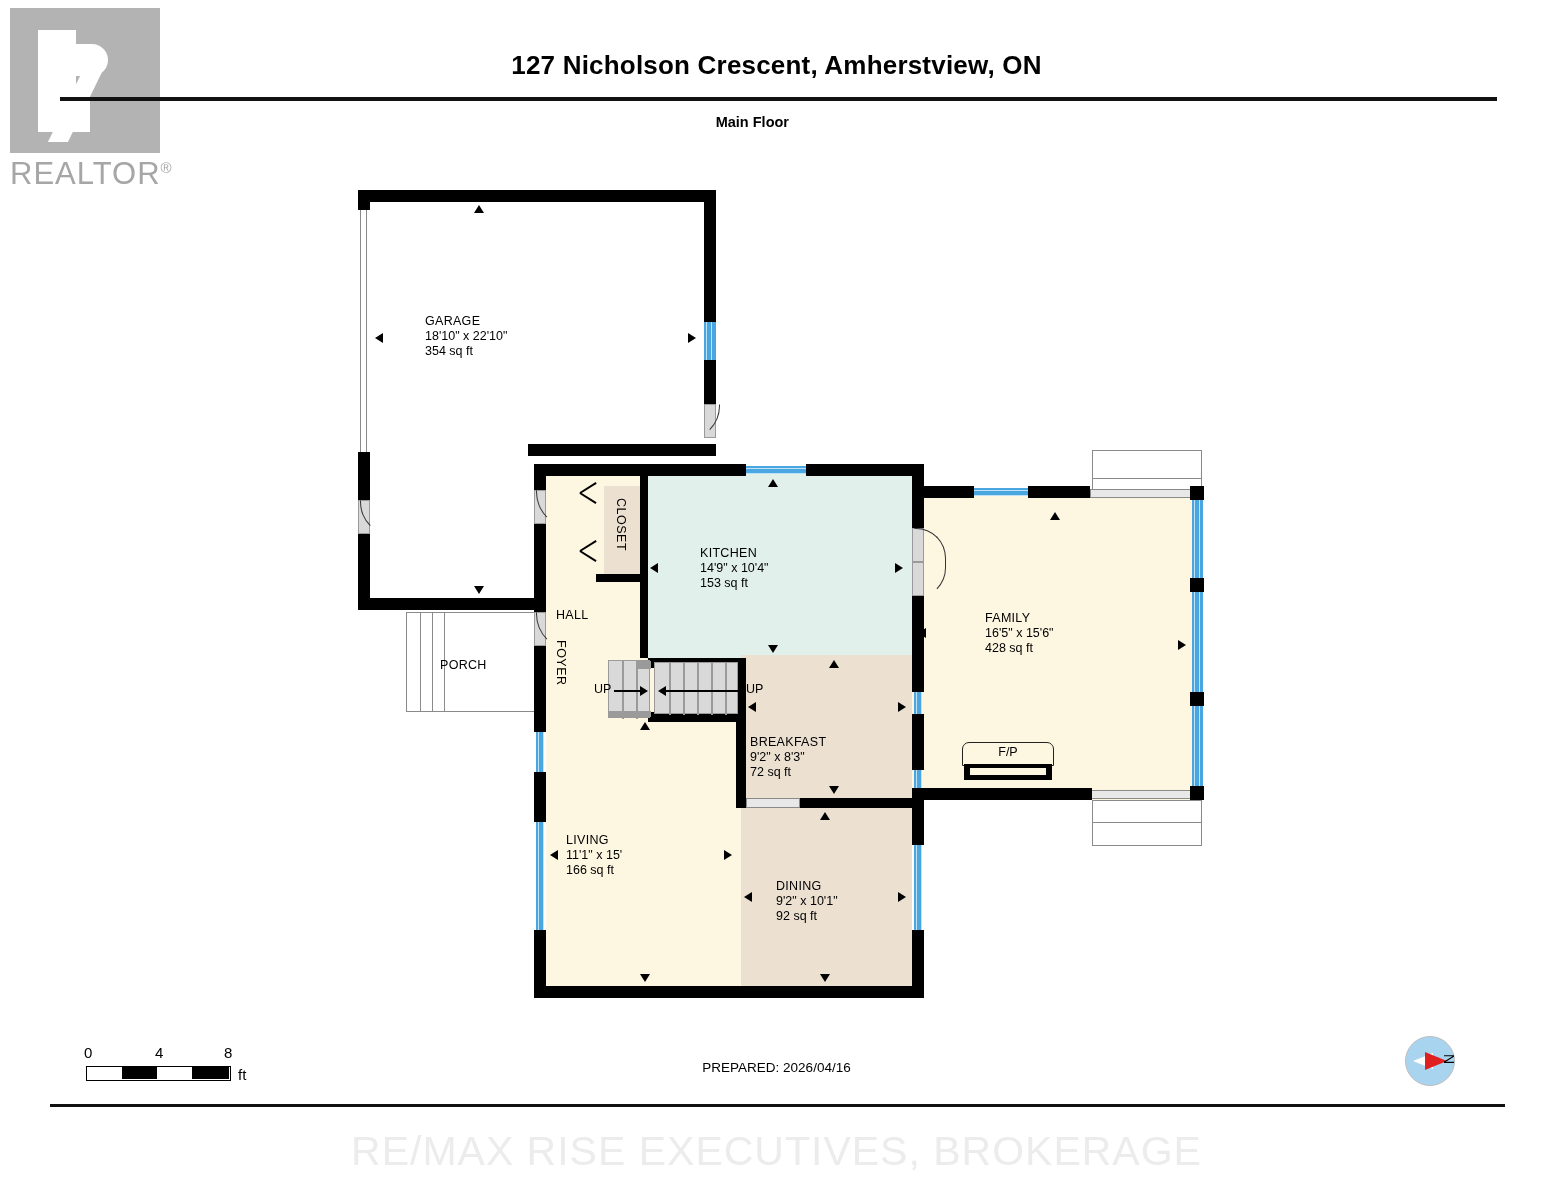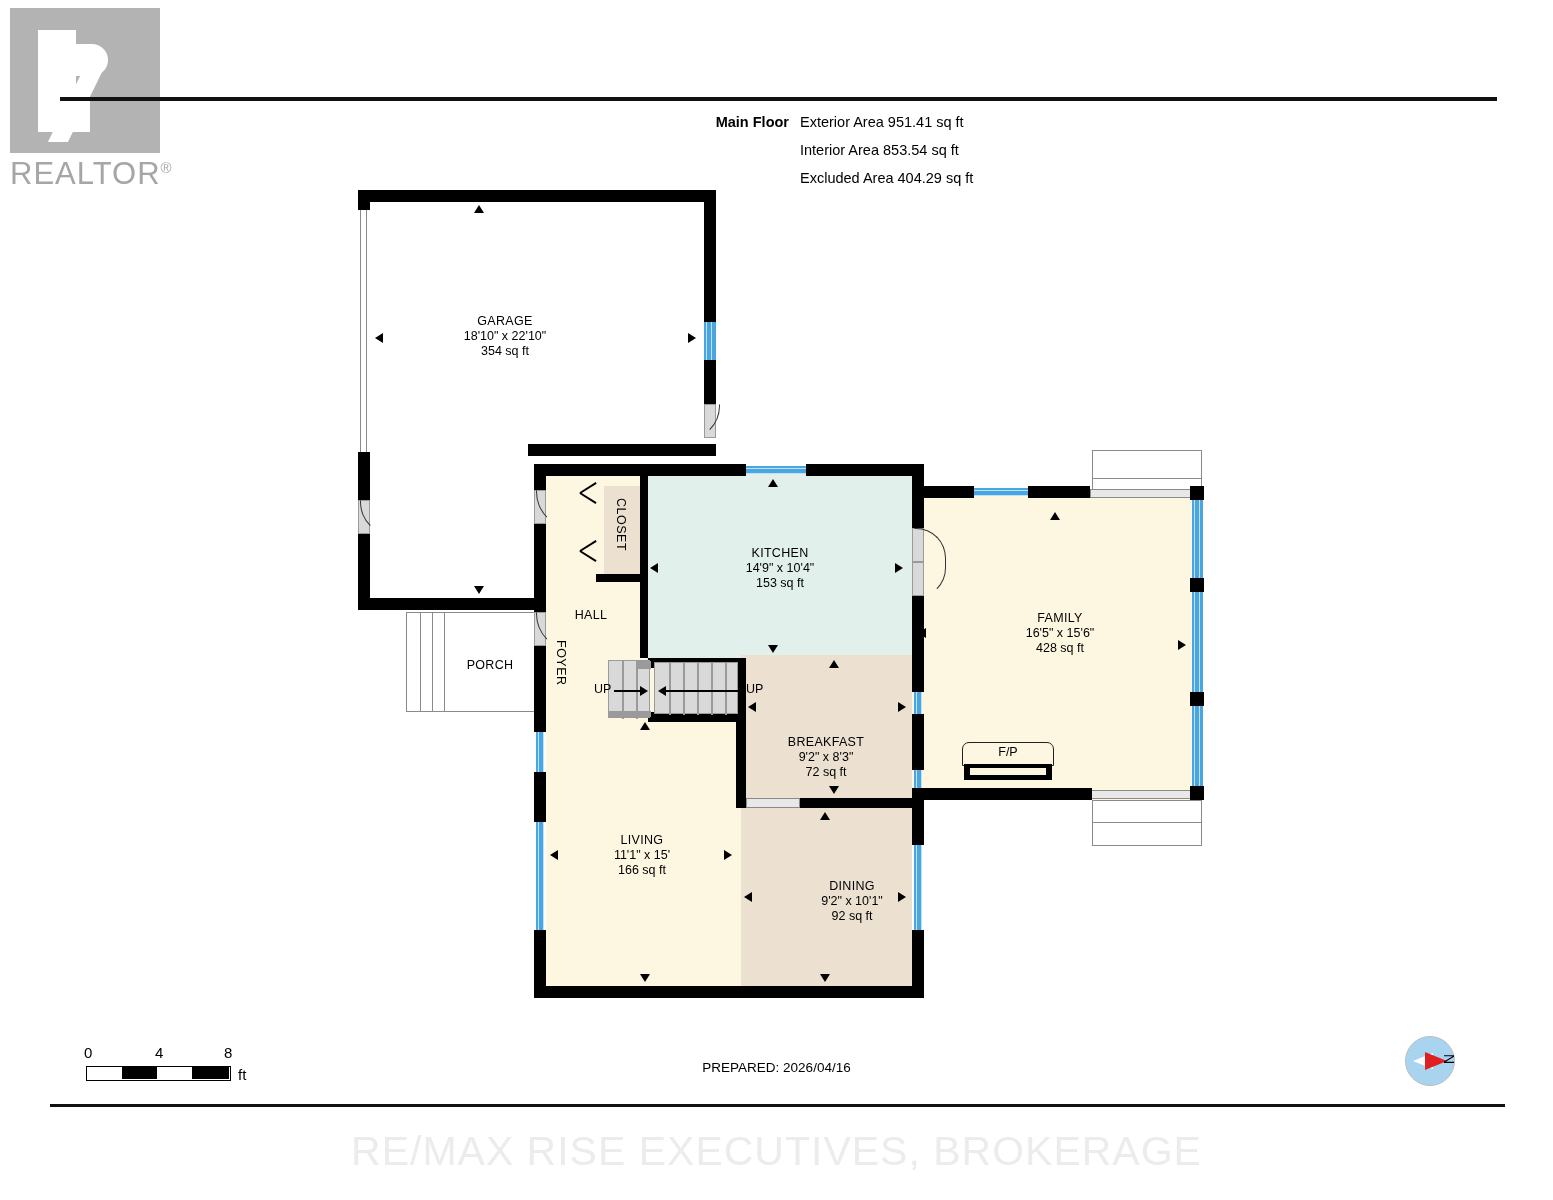--- a/index.html
+++ b/index.html
@@ -38,21 +38,21 @@
 
   
   #plan{position:absolute;left:0;top:0;width:1553px;height:1030px;}
 
   .wall{position:absolute;background:#000;}
   .room{position:absolute;}
   .excl{position:absolute;background:#ffffff;border:1px solid #8a8a8a;box-sizing:border-box;}
   .win{position:absolute;background:#49a6e0;}
   .win.h{background:repeating-linear-gradient(to bottom,#49a6e0 0 2px,#bfe2f6 2px 3px,#49a6e0 3px 5px);}
   .win.v{background:repeating-linear-gradient(to right,#49a6e0 0 2px,#bfe2f6 2px 3px,#49a6e0 3px 5px);}
-  .label{position:absolute;text-align:center;font-size:12.5px;line-height:15px;white-space:nowrap;}
+  .label{position:absolute;text-align:left;font-size:12.5px;line-height:15px;white-space:nowrap;}
   .label .nm{font-size:12.5px;letter-spacing:0.3px;}
   .label .dim{font-size:12.5px;}
   .label .sf{font-size:12.5px;}
   .vlabel{position:absolute;font-size:12.5px;letter-spacing:0.5px;
      transform:rotate(90deg);transform-origin:left top;white-space:nowrap;}
   .arrow{position:absolute;width:0;height:0;}
   .ar-u{border-left:5px solid transparent;border-right:5px solid transparent;border-bottom:8px solid #000;}
   .ar-d{border-left:5px solid transparent;border-right:5px solid transparent;border-top:8px solid #000;}
   .ar-l{border-top:5px solid transparent;border-bottom:5px solid transparent;border-right:8px solid #000;}
   .ar-r{border-top:5px solid transparent;border-bottom:5px solid transparent;border-left:8px solid #000;}
@@ -111,29 +111,25 @@
     <div class="rbox">
       <div class="r-stem"></div>
       <div class="r-gap"></div>
       <div class="r-bowl-outer"></div>
       <div class="r-bowl-inner"></div>
       <div class="r-leg"></div>
     </div>
     <div class="r-word"><span>REALTOR</span><span class="r-reg">®</span></div>
   </div>
 
+  <div id="page-title">127 Nicholson Crescent, Amherstview, ON</div>
   <div id="title-rule"></div>
 
   <div id="summary">
     <div class="lbl">Main Floor</div>
-    <div class="vals">
-      <div>Exterior Area 951.41 sq ft</div>
-      <div>Interior Area 853.54 sq ft</div>
-      <div>Excluded Area 404.29 sq ft</div>
-    </div>
   </div>
 
   <div id="plan">
 
     <div class="room excl" style="left:360px;top:192px;width:356px;height:418px;border:none;background:#ffffff;"></div>
 
     <div class="wall" style="left:358px;top:190px;width:358px;height:12px;"></div>
     <div class="wall" style="left:704px;top:190px;width:12px;height:132px;"></div>
     <div class="win v" style="left:704px;top:322px;width:12px;height:38px;"></div>
     <div class="wall" style="left:704px;top:360px;width:12px;height:58px;"></div>

